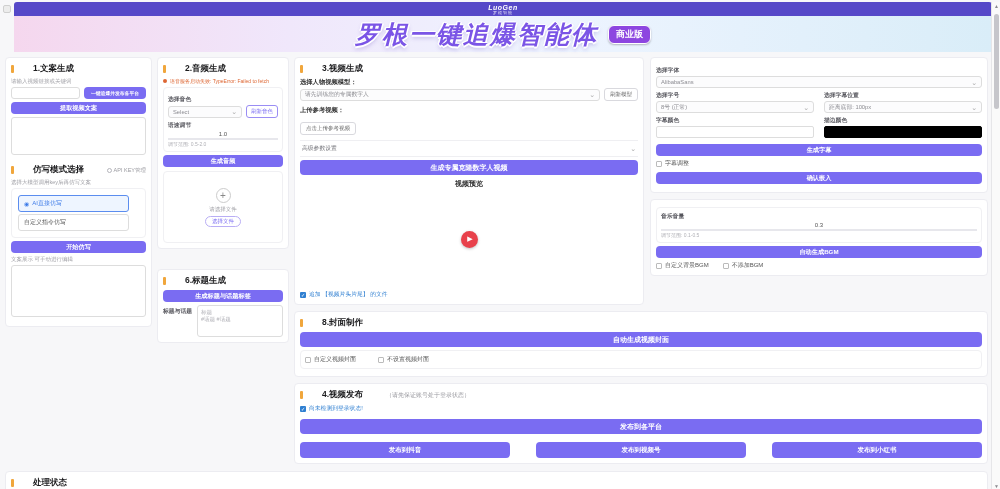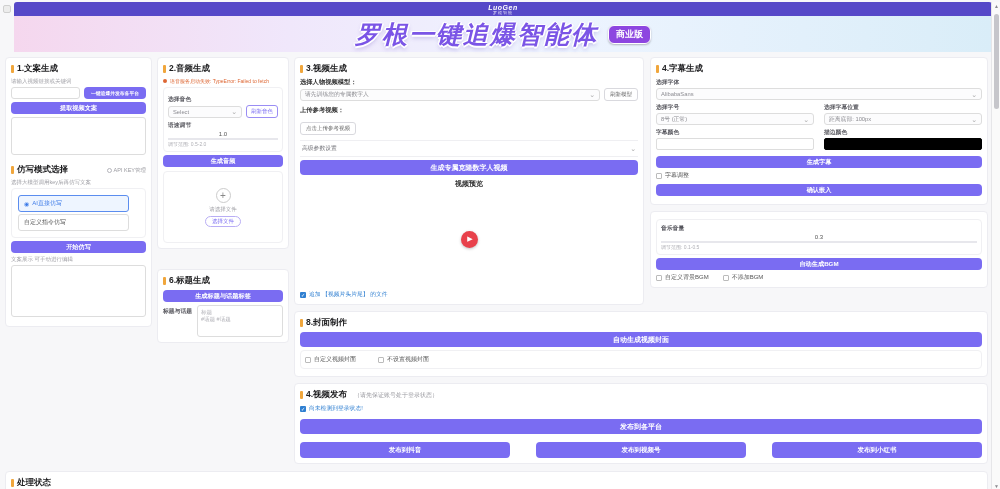--- a/index.html
+++ b/index.html
@@ -25,21 +25,21 @@
   .content { padding:5px 12px 0 5px; }
   .cols { display:flex; gap:5px; align-items:flex-start; }
   .card { background:#fff; border:1px solid #ececf1; border-radius:4px; padding:5px; }
   .col1 { width:147px; }
   .col2 { width:132px; }
   .rwrap { flex:1; display:flex; flex-direction:column; gap:6px; }
   .rrow { display:flex; gap:6px; align-items:flex-start; }
   .col3 { flex:1; }
   .col4 { flex:1; display:flex; flex-direction:column; gap:6px; }
 
-  .h-sec { display:flex; align-items:center; gap:3px; font-weight:700; color:#1c1c1e; font-size:8.5px; margin-bottom:3px; }
+  .h-sec { display:flex; align-items:center; gap:19px; font-weight:700; color:#1c1c1e; font-size:8.5px; margin-bottom:3px; }
   .h-bar { width:3px; height:8px; background:#f0a63c; border-radius:1px; flex:none; }
   .hint { font-size:5.5px; color:#a0a0a6; margin:1px 0 2px; }
   .lbl { font-size:5.8px; color:#55555c; margin:3px 0 1px; font-weight:600; }
 
   .btn { display:flex; align-items:center; justify-content:center; background:#7a6cf2; color:#fff; border:none;
          border-radius:4px; font-size:6.2px; font-weight:600; cursor:pointer; }
   .btn-block { width:100%; height:12px; margin:3px 0; }
   .btn-lg { height:15px; font-size:7px; }
   .btn-outline { background:#fff; border:1px solid #9a8df4; color:#7a6cf2; border-radius:3px; font-size:5.5px; padding:2px 4px; display:flex; align-items:center; justify-content:center; }
   .btn-gray-outline { background:#fff; border:1px solid #d9d9de; color:#666; border-radius:3px; font-size:5.5px; padding:2px 5px; display:inline-flex; align-items:center; }
@@ -235,24 +235,20 @@
               <div class="play-btn">▶</div>
             </div>
             <div class="blue-link">
               <span class="blue-ck">✓</span>
               <span>追加 【视频片头片尾】 的文件</span>
             </div>
           </div>
 
           <div class="col4">
             <div class="card">
-              <div class="h-sec">
-                <span class="h-bar"></span>
-                <span>4.字幕生成</span>
-              </div>
               <div class="lbl">选择字体</div>
               <div class="dropdown">
                 <span>AlibabaSans</span>
                 <span class="chev">⌄</span>
               </div>
               <div class="two-col">
                 <div>
                   <div class="lbl">选择字号</div>
                   <div class="dropdown">
                     <span>8号 (正常)</span>

